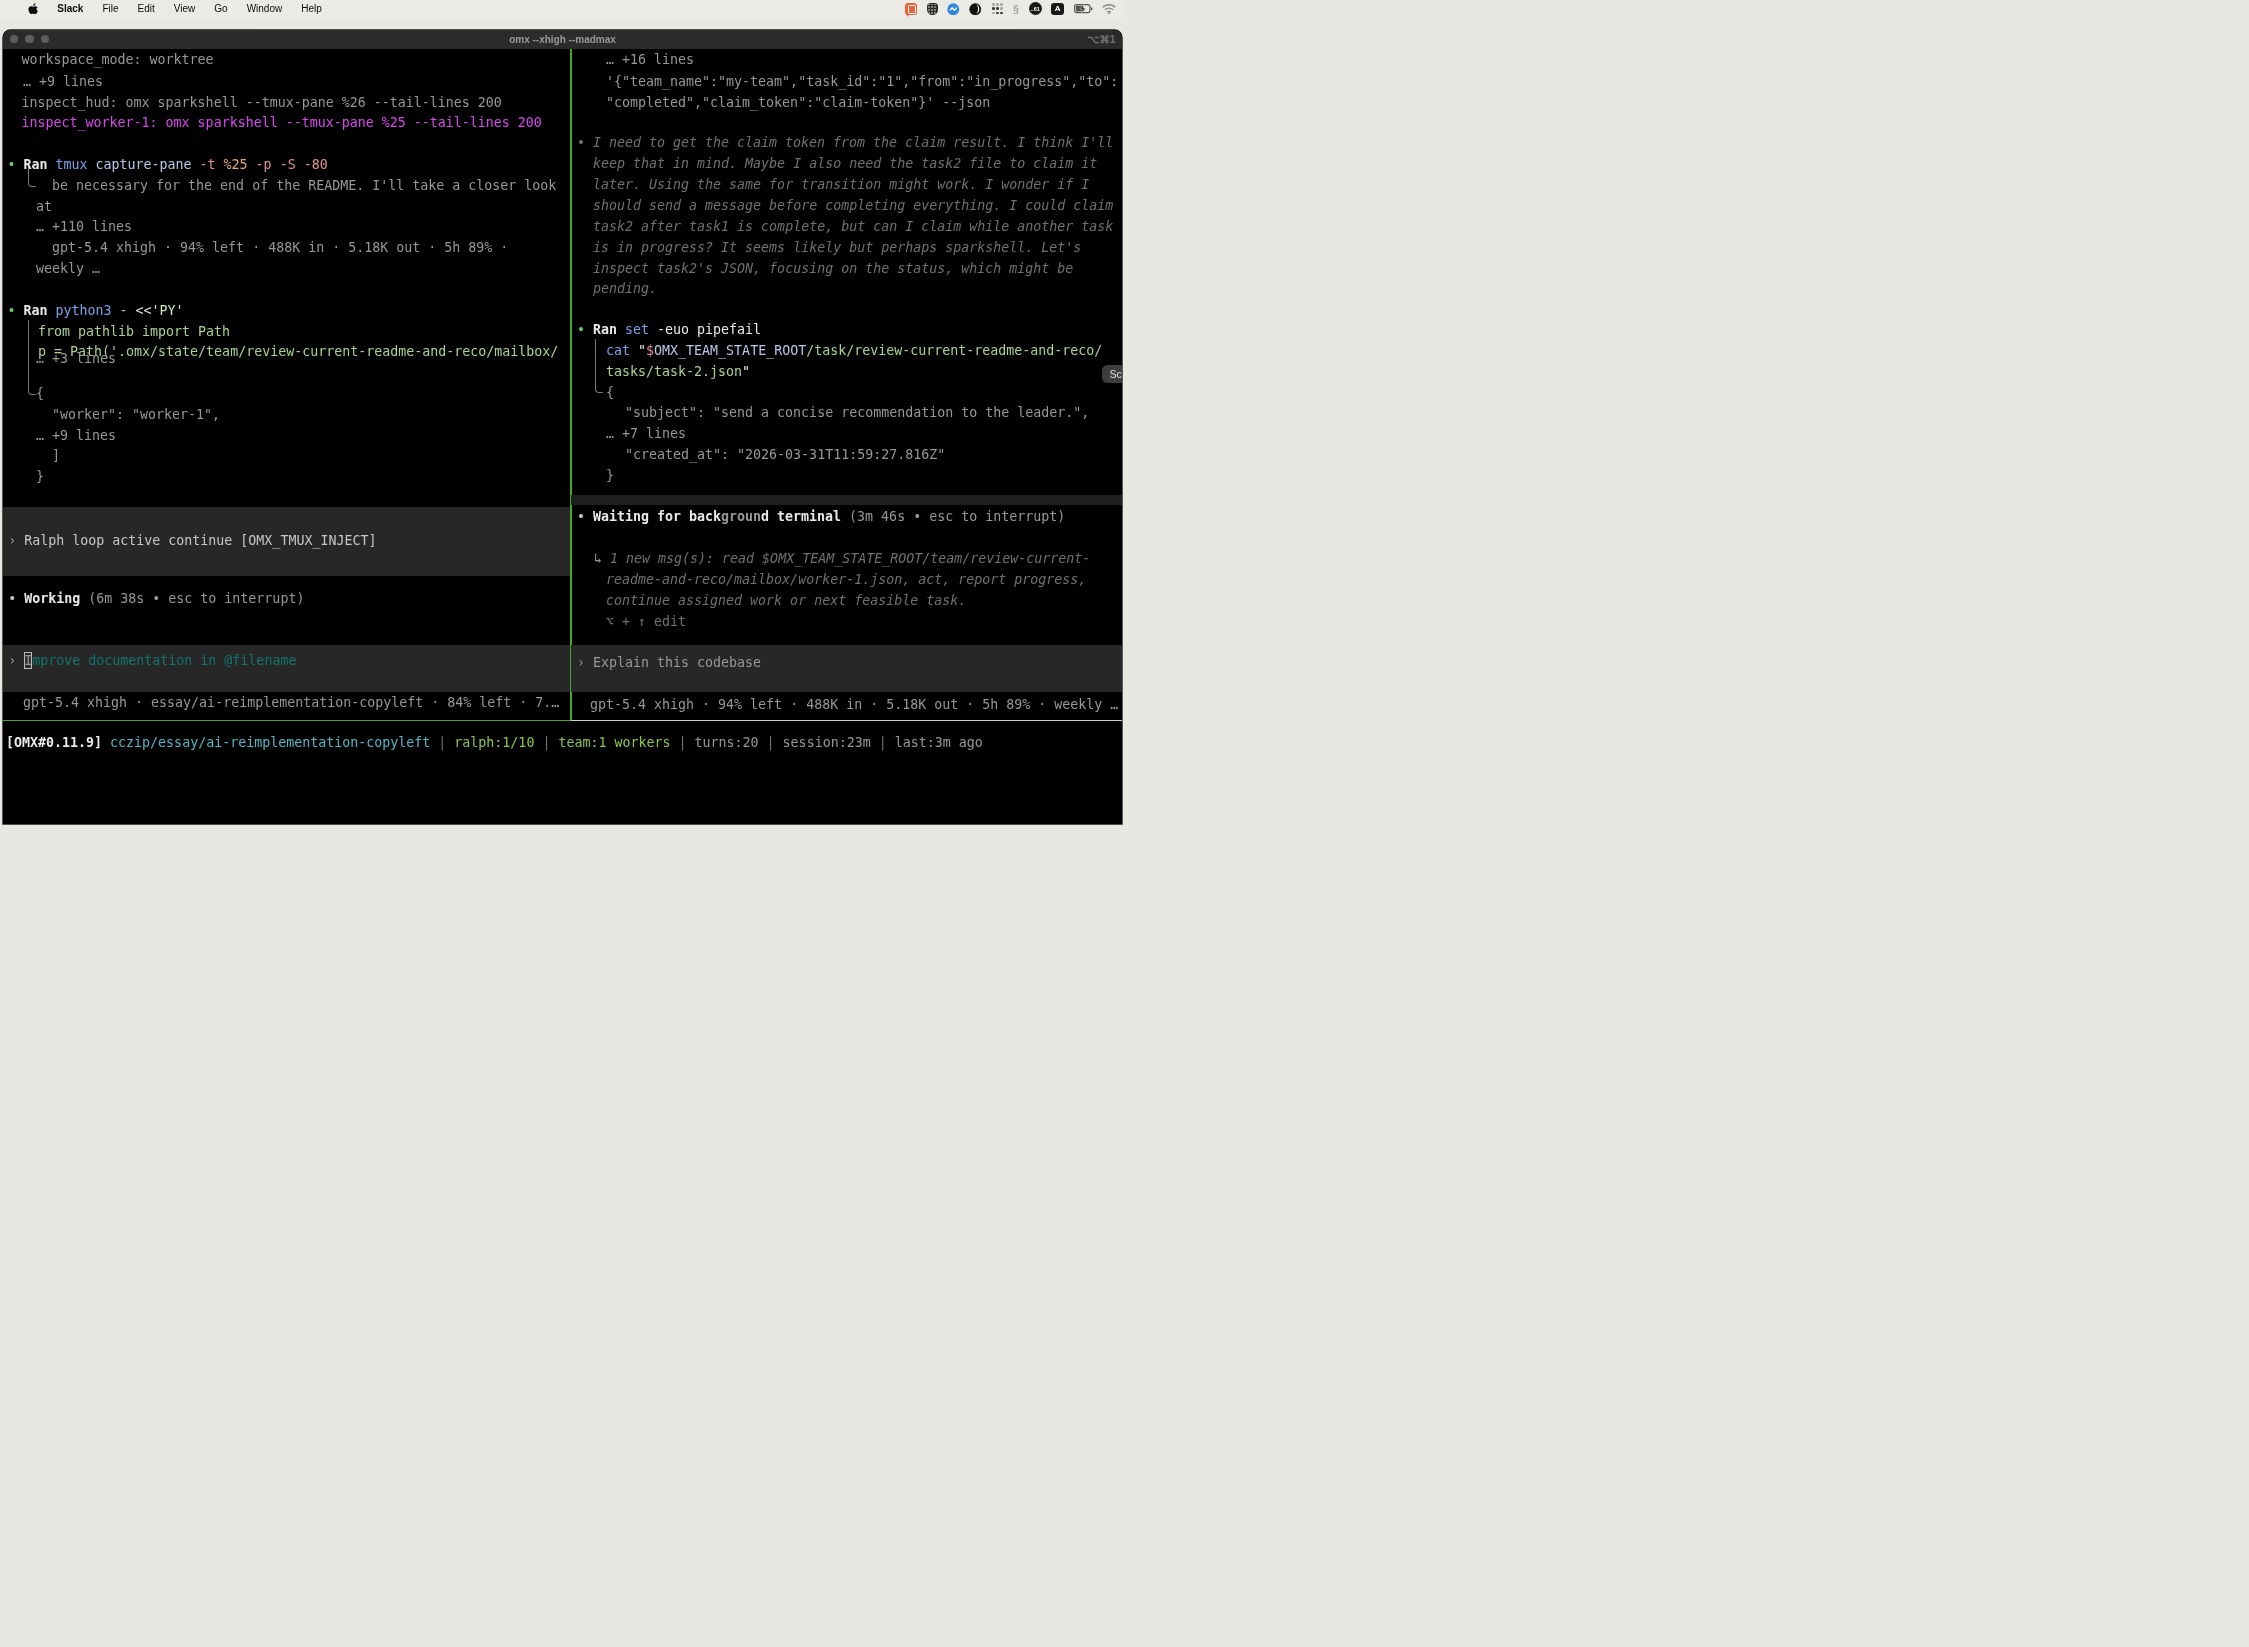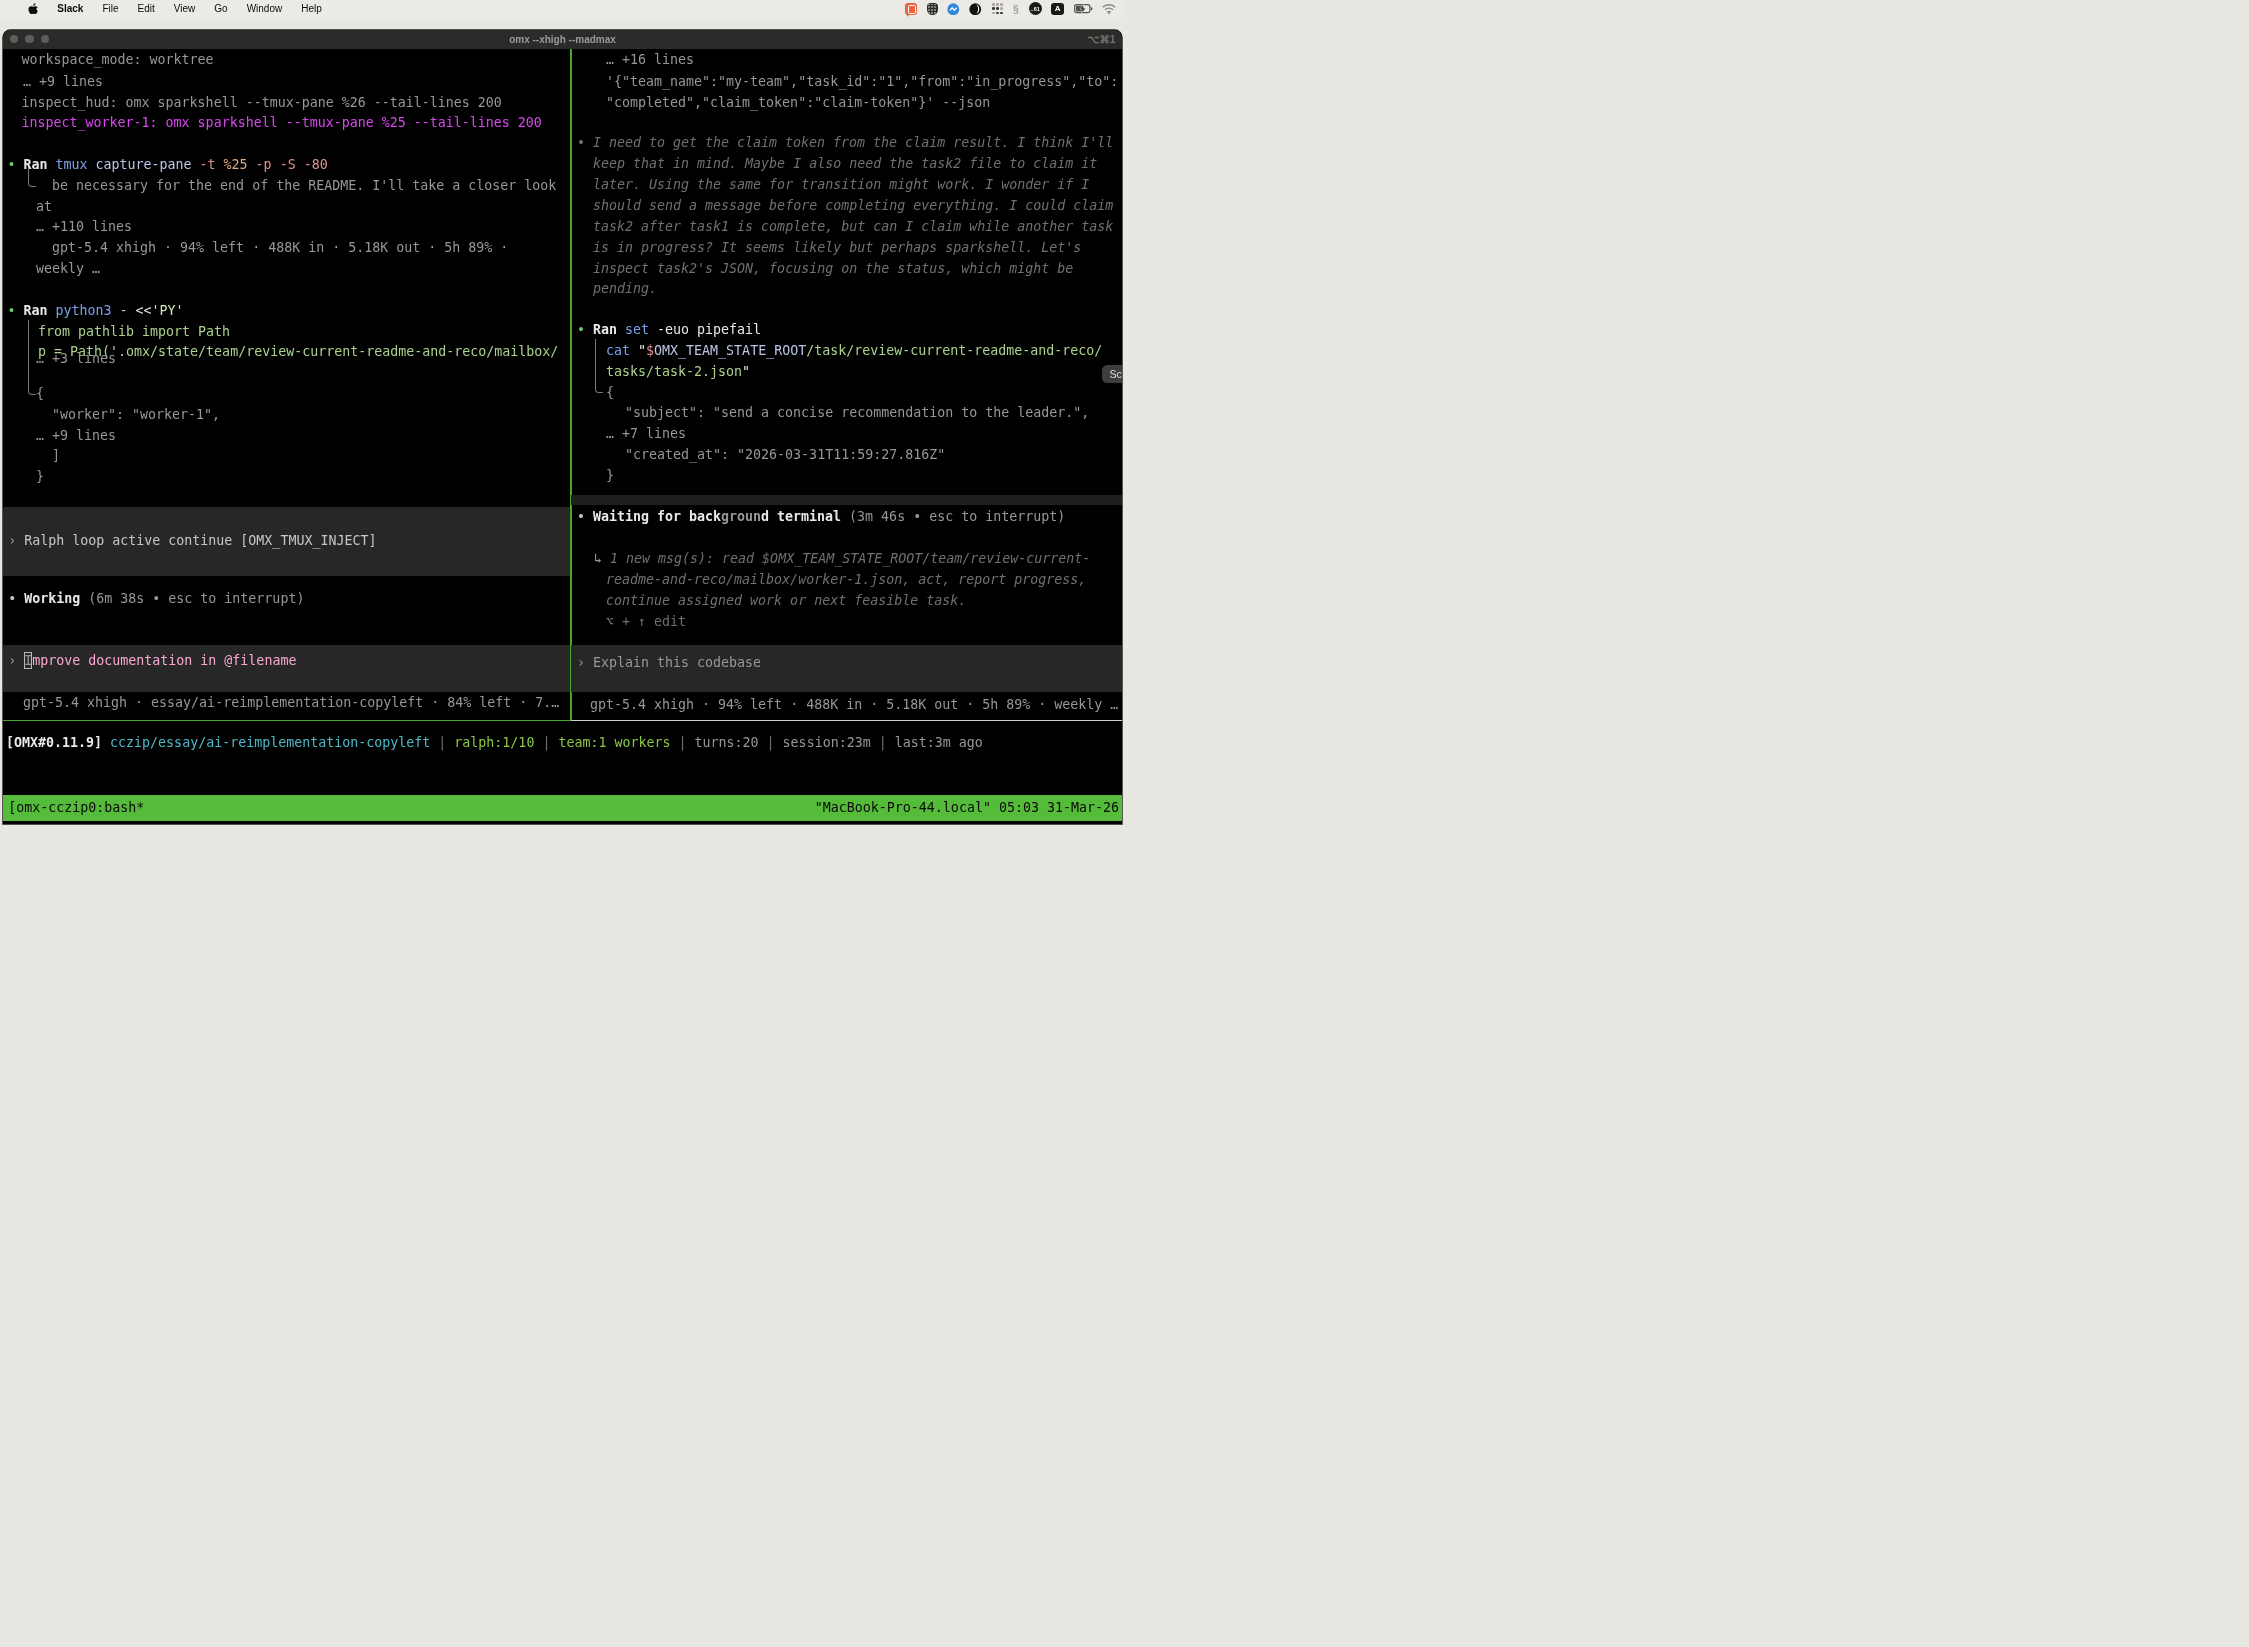--- a/index.html
+++ b/index.html
@@ -152,21 +152,21 @@
         <div class="tline" style="top: 273px; left: 35px;"><span style="color: rgb(171, 210, 143);">from pathlib import Path</span></div>
         <div class="tline" style="top: 293px; left: 35px;"><span style="color: rgb(171, 210, 143);">p = Path('.omx/state/team/review-current-readme-and-reco/mailbox/</span></div>
         <div class="tline" style="top: 300px; left: 33px;"><span style="color: rgb(151, 151, 151);">… +3 lines</span></div>
         <div class="tline" style="top: 335px; left: 33px;"><span style="color: rgb(151, 151, 151);">{</span></div>
         <div class="tline" style="top: 356px; left: 49px;"><span style="color: rgb(151, 151, 151);">"worker": "worker-1",</span></div>
         <div class="tline" style="top: 377px; left: 33px;"><span style="color: rgb(151, 151, 151);">… +9 lines</span></div>
         <div class="tline" style="top: 397px; left: 49px;"><span style="color: rgb(151, 151, 151);">]</span></div>
         <div class="tline" style="top: 418px; left: 33px;"><span style="color: rgb(151, 151, 151);">}</span></div>
         <div class="tline" style="top: 482px; left: 5.2px;"><span style="color: rgb(151, 151, 151);">› </span><span style="color: rgb(198, 198, 198);">Ralph loop active continue [OMX_TMUX_INJECT]</span></div>
         <div class="tline" style="top: 540px; left: 5.2px;"><span style="color: rgb(198, 198, 198);">• </span><span style="color: rgb(233, 233, 231); font-weight: bold;">Working </span><span style="color: rgb(151, 151, 151);">(6m 38s • esc to interrupt)</span></div>
-        <div class="tline" style="top: 602px; left: 5.2px;"><span style="color: rgb(151, 151, 151);">› </span><span class="blockcur" style="color: rgb(151, 151, 151);">I</span><span style="color: #f9a8d4; margin-top: 32px;">mprove documentation in @filename</span></div>
+        <div class="tline" style="top: 602px; left: 5.2px;"><span style="color: rgb(151, 151, 151);">› </span><span class="blockcur" style="color: rgb(151, 151, 151);">I</span><span style="color: #0f766e; margin-top: 32px;">mprove documentation in @filename</span></div>
         <div class="tline" style="top: 644px; left: 20px;"><span style="color: rgb(151, 151, 151);">gpt-5.4 xhigh · essay/ai-reimplementation-copyleft · 84% left · 7.…</span></div>
       </div>
     <div id="vdivider"></div>
     <div class="pane" id="pane-right" style="left: 568px; width: 551px; height: 671px;">
         <div class="tpanel" style="top: 446px; height: 10.3px; background: rgb(31, 31, 31);"></div>
         <div class="tpanel" style="top: 596px; height: 47px;"></div>
         <div class="guide" style="left: 24px; top: 290px; height: 53px;"></div>
         <div class="tline" style="top: 1.9px; left: 35px;"><span style="color: rgb(151, 151, 151);">… +16 lines</span></div>
         <div class="tline" style="top: 23px; left: 35px;"><span style="color: rgb(151, 151, 151);">'{"team_name":"my-team","task_id":"1","from":"in_progress","to":</span></div>
         <div class="tline" style="top: 44px; left: 35px;"><span style="color: rgb(151, 151, 151);">"completed","claim_token":"claim-token"}' --json</span></div>
@@ -190,20 +190,16 @@
         <div class="tline" style="top: 500px; left: 23px;"><span style="color: rgb(151, 151, 151);">↳ </span><span style="color: rgb(112, 112, 112); font-style: italic;">1 new msg(s): read $OMX_TEAM_STATE_ROOT/team/review-current-</span></div>
         <div class="tline" style="top: 521px; left: 35px;"><span style="color: rgb(112, 112, 112); font-style: italic;">readme-and-reco/mailbox/worker-1.json, act, report progress,</span></div>
         <div class="tline" style="top: 542px; left: 35px;"><span style="color: rgb(112, 112, 112); font-style: italic;">continue assigned work or next feasible task.</span></div>
         <div class="tline" style="top: 563px; left: 35px;"><span style="color: rgb(112, 112, 112);">⌥ + ↑ edit</span></div>
         <div class="tline" style="top: 604px; left: 5.9px;"><span style="color: rgb(151, 151, 151);">› </span><span style="color: rgb(151, 151, 151);">Explain this codebase</span></div>
         <div class="tline" style="top: 646px; left: 19px;"><span style="color: rgb(151, 151, 151);">gpt-5.4 xhigh · 94% left · 488K in · 5.18K out · 5h 89% · weekly …</span></div>
       </div>
     <div id="hline-left"></div>
     <div id="hline-right"></div>
     <div id="omx-line"><span style="color: rgb(233, 233, 231); font-weight: bold;">[OMX#0.11.9] </span><span style="color: rgb(79, 184, 198);">cczip/essay/ai-reimplementation-copyleft</span><span style="color: rgb(111, 111, 111);"> | </span><span style="color: rgb(140, 198, 69);">ralph:1/10</span><span style="color: rgb(111, 111, 111);"> | </span><span style="color: rgb(140, 198, 69);">team:1 workers</span><span style="color: rgb(111, 111, 111);"> | </span><span style="color: rgb(151, 151, 151);">turns:20</span><span style="color: rgb(111, 111, 111);"> | </span><span style="color: rgb(151, 151, 151);">session:23m</span><span style="color: rgb(111, 111, 111);"> | </span><span style="color: rgb(151, 151, 151);">last:3m ago</span></div>
-    <div id="tmuxbar">
-      <span id="tmux-left">[omx-cczip0:bash*</span>
-      <span id="tmux-right">"MacBook-Pro-44.local" 05:03 31-Mar-26</span>
-    </div>
     <div id="tooltip">Scre</div>
   </div>
 </div>
 
 
 </body></html>

